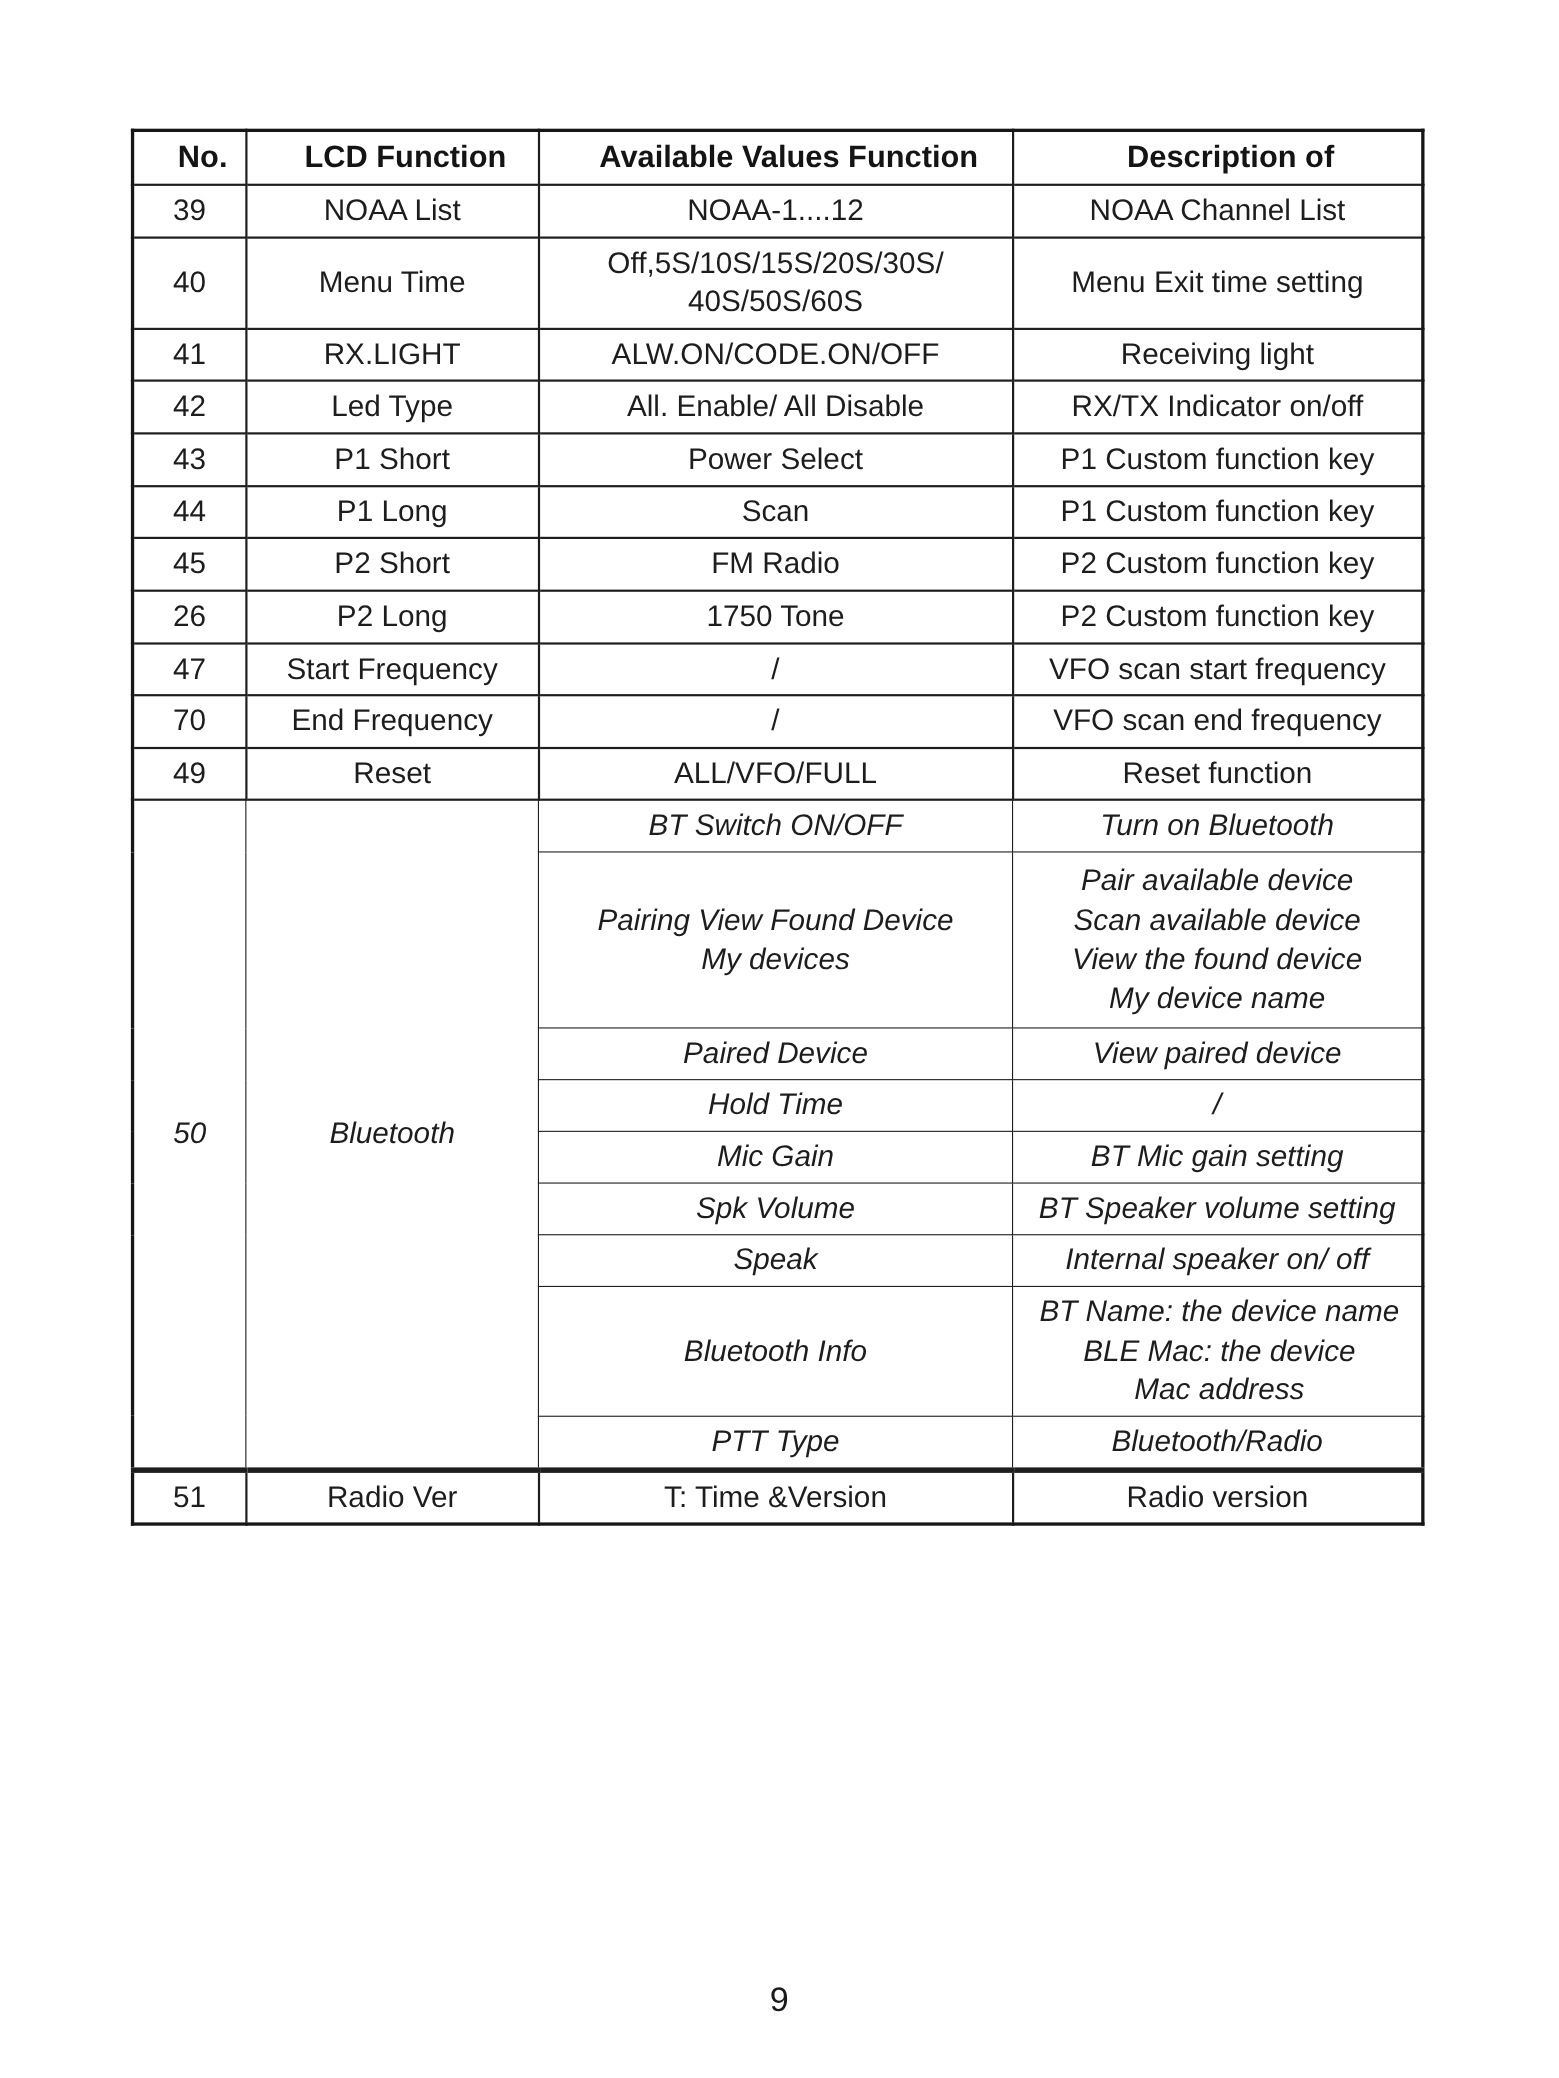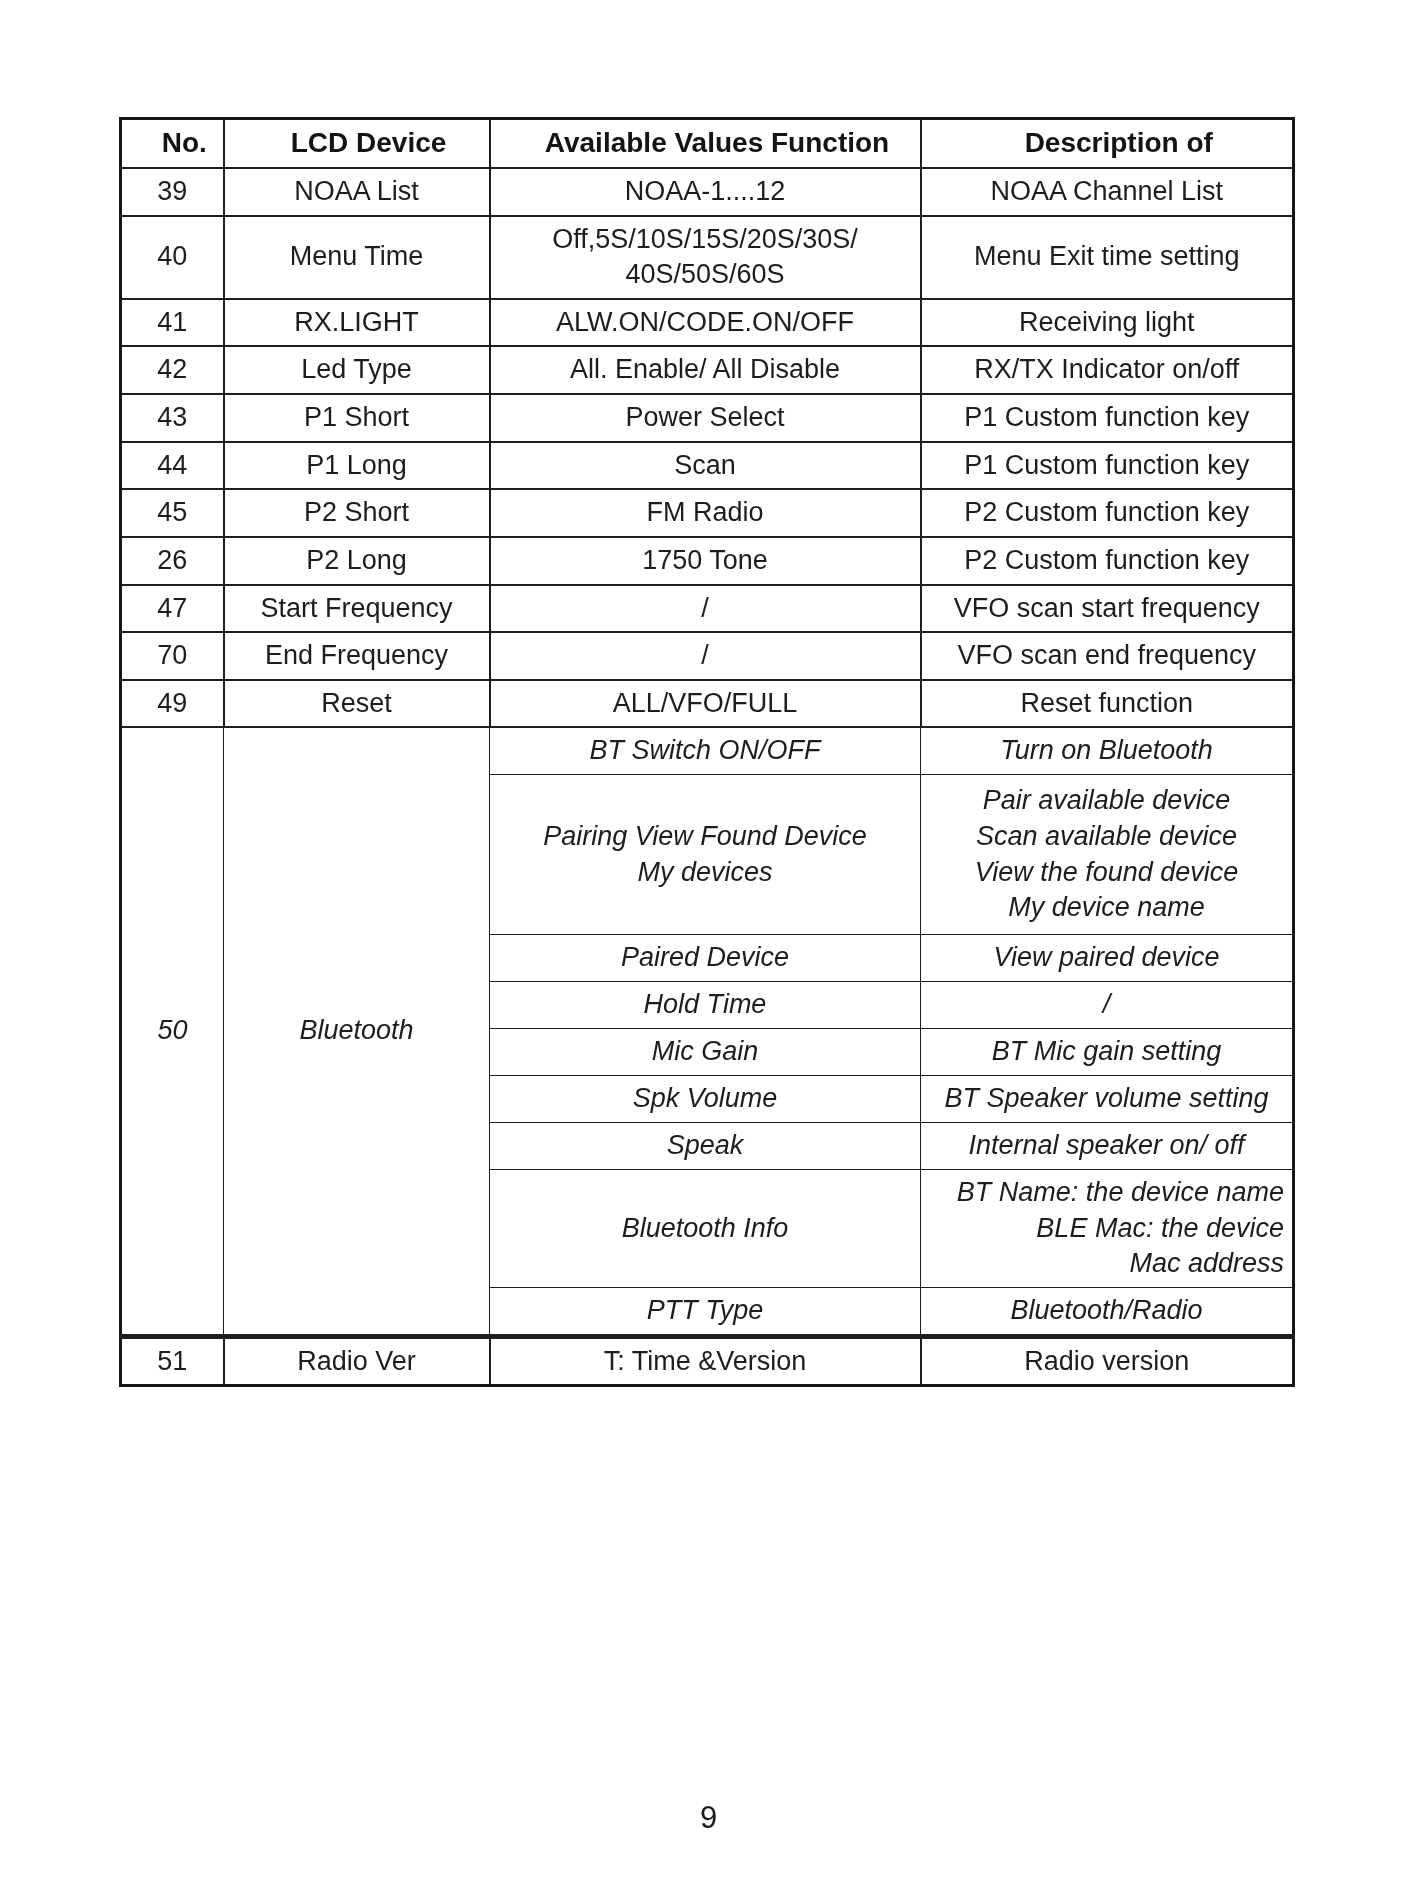--- a/index.html
+++ b/index.html
@@ -44,21 +44,21 @@
     padding-left: 32px;
   }
   tr          { height: 47px; }
   tr.hdr      { height: 46px; }
   tr.h2lines  { height: 79px; }
   tr.hpair    { height: 160px; }
   tr.hinfo    { height: 115px; }
   tr.sub td   { border-width: 1.5px; font-style: italic; }
   tr.lastrow td { border-top-width: 5px; text-align: center; }
   td.desc-left {
-    text-align: right;
+    text-align: center;
     padding-left: 12px;
   }
   .page-num {
     position: absolute;
     top: 1800px;
     left: 50%;
     transform: translateX(-50%);
     font-size: 31px;
     color: #1a1a1a;
   }
@@ -70,21 +70,21 @@
   <colgroup>
     <col class="c-no">
       <col class="c-lcd">
       <col class="c-val">
       <col class="c-desc">
   </colgroup>
 
   <tbody>
       <tr class="hdr">
     <th>No.</th>
-    <th>LCD Device</th>
+    <th>LCD Function</th>
     <th>Available Values Function</th>
     <th>Description of</th>
   </tr>
 
   <tr>
     <td>39</td>
     <td>NOAA List</td>
     <td>NOAA-1....12</td>
     <td>NOAA Channel List</td>
   </tr>

